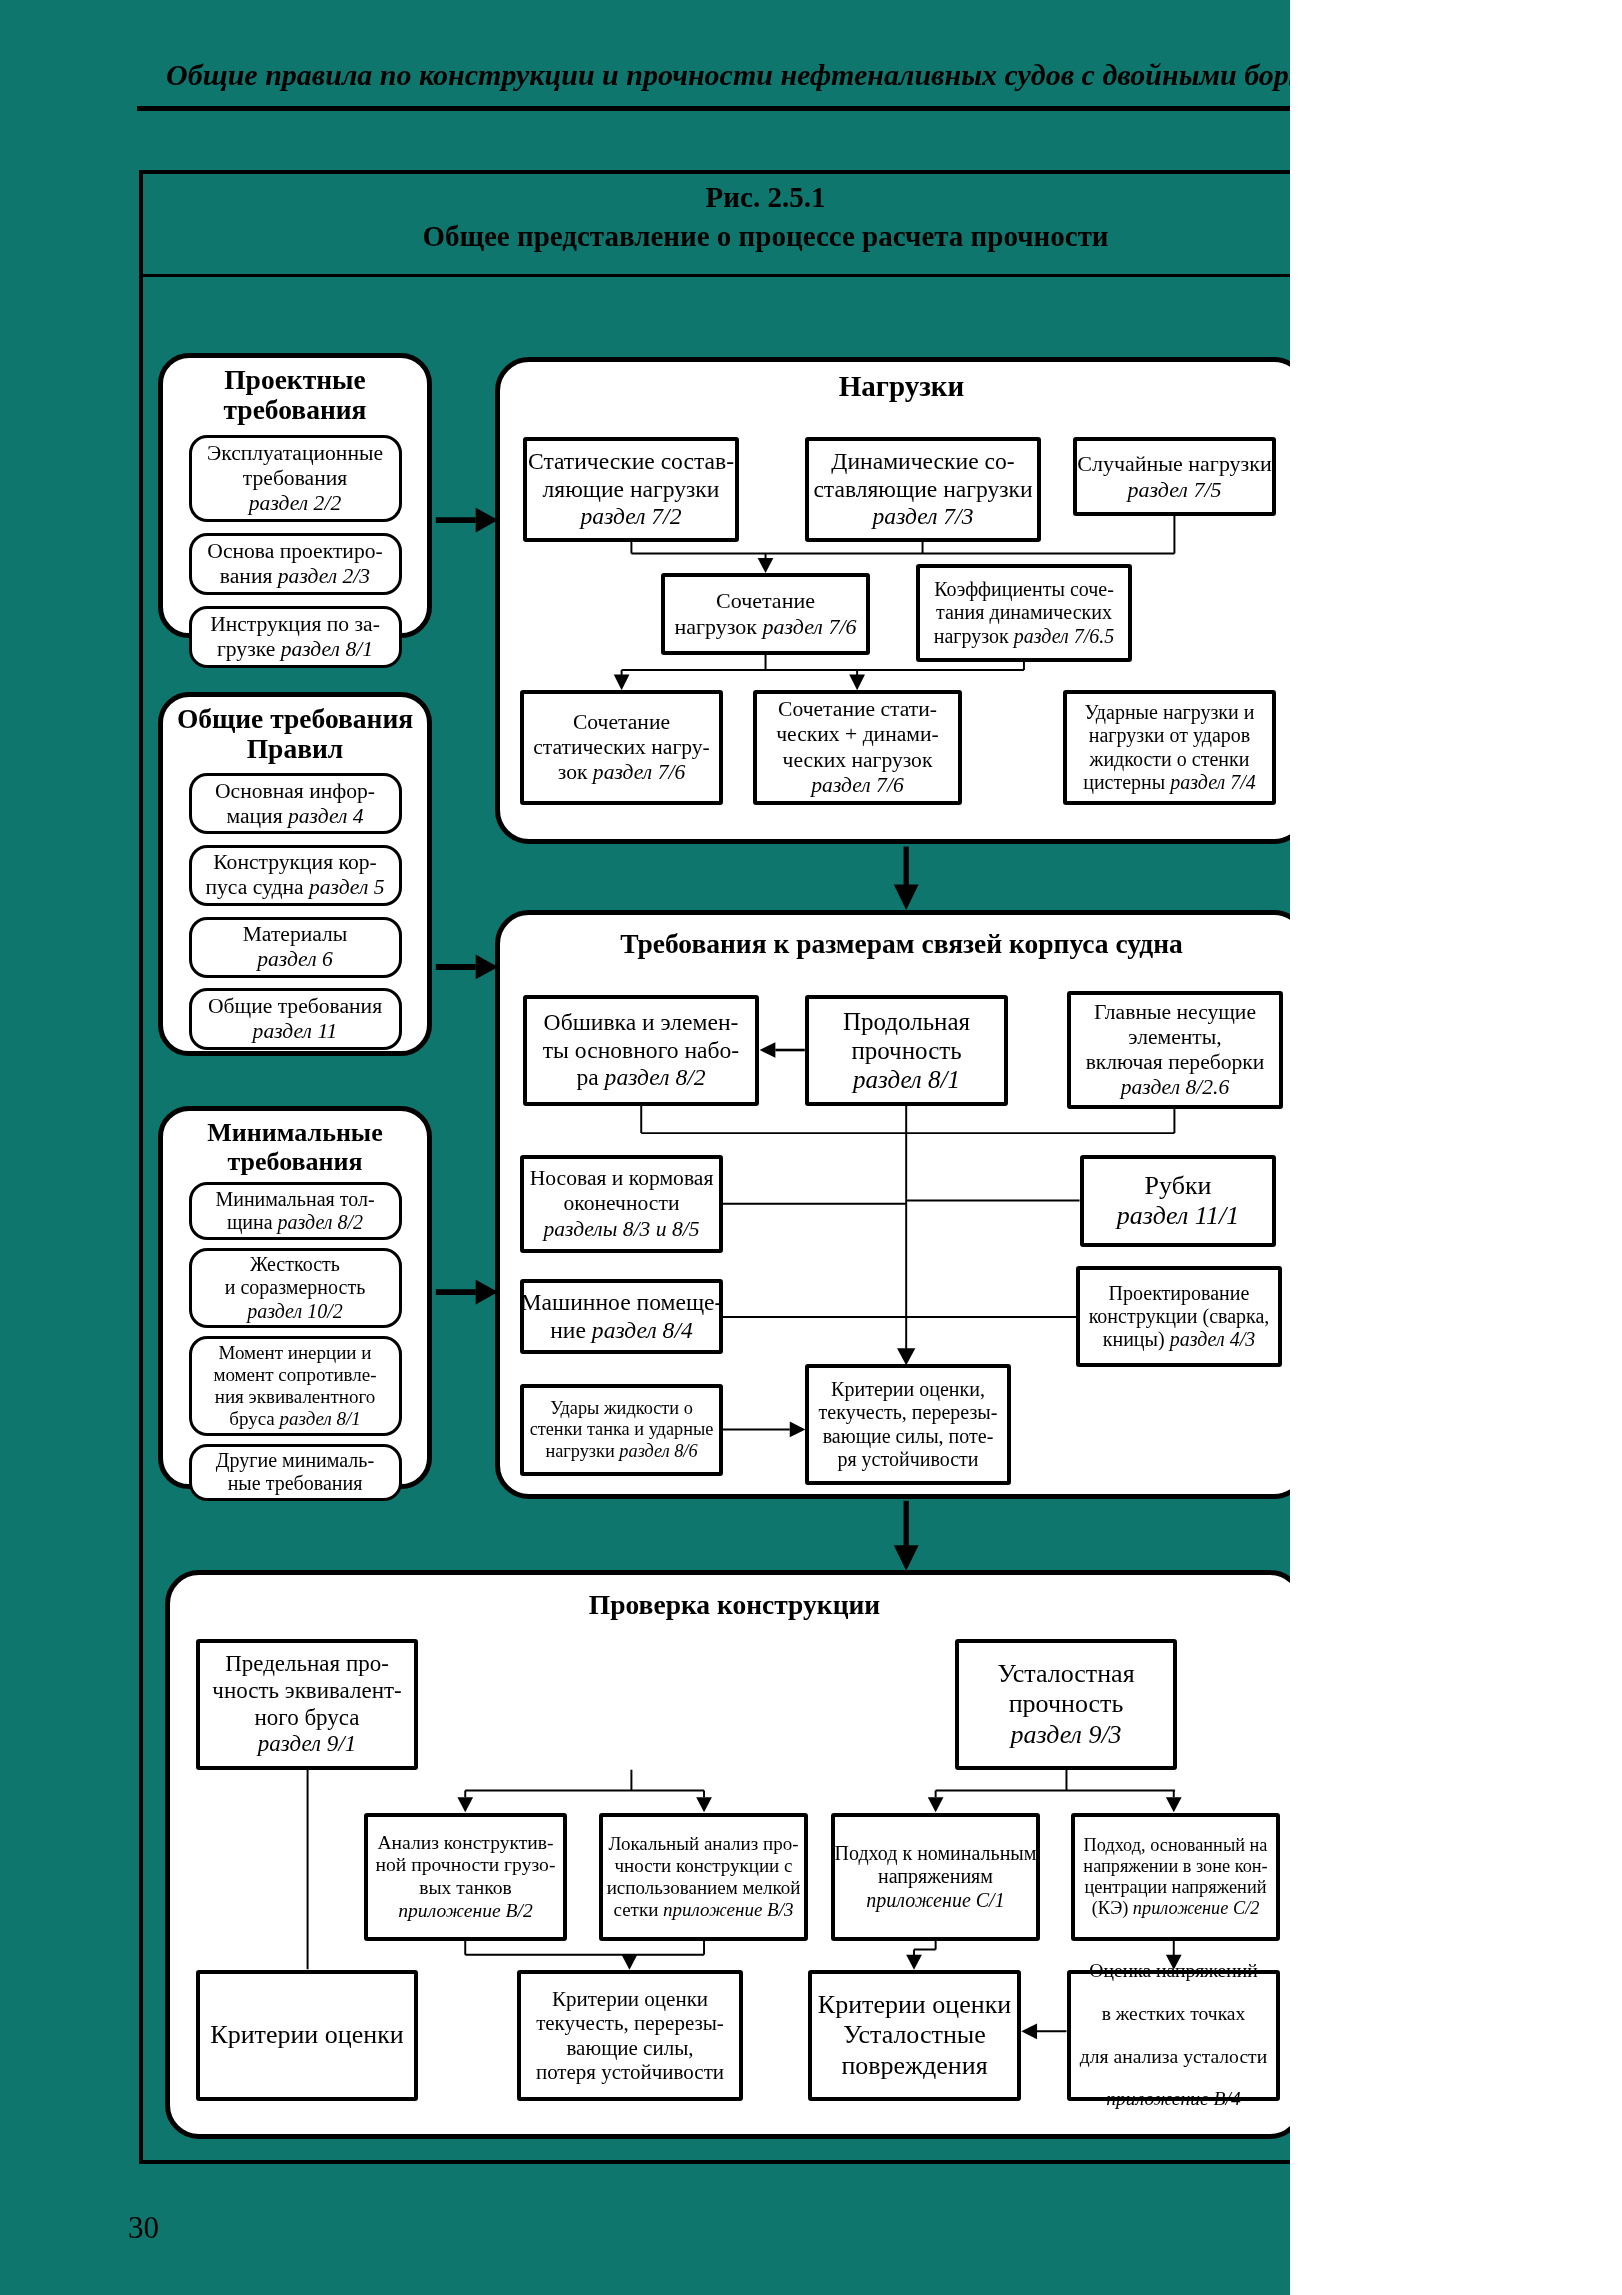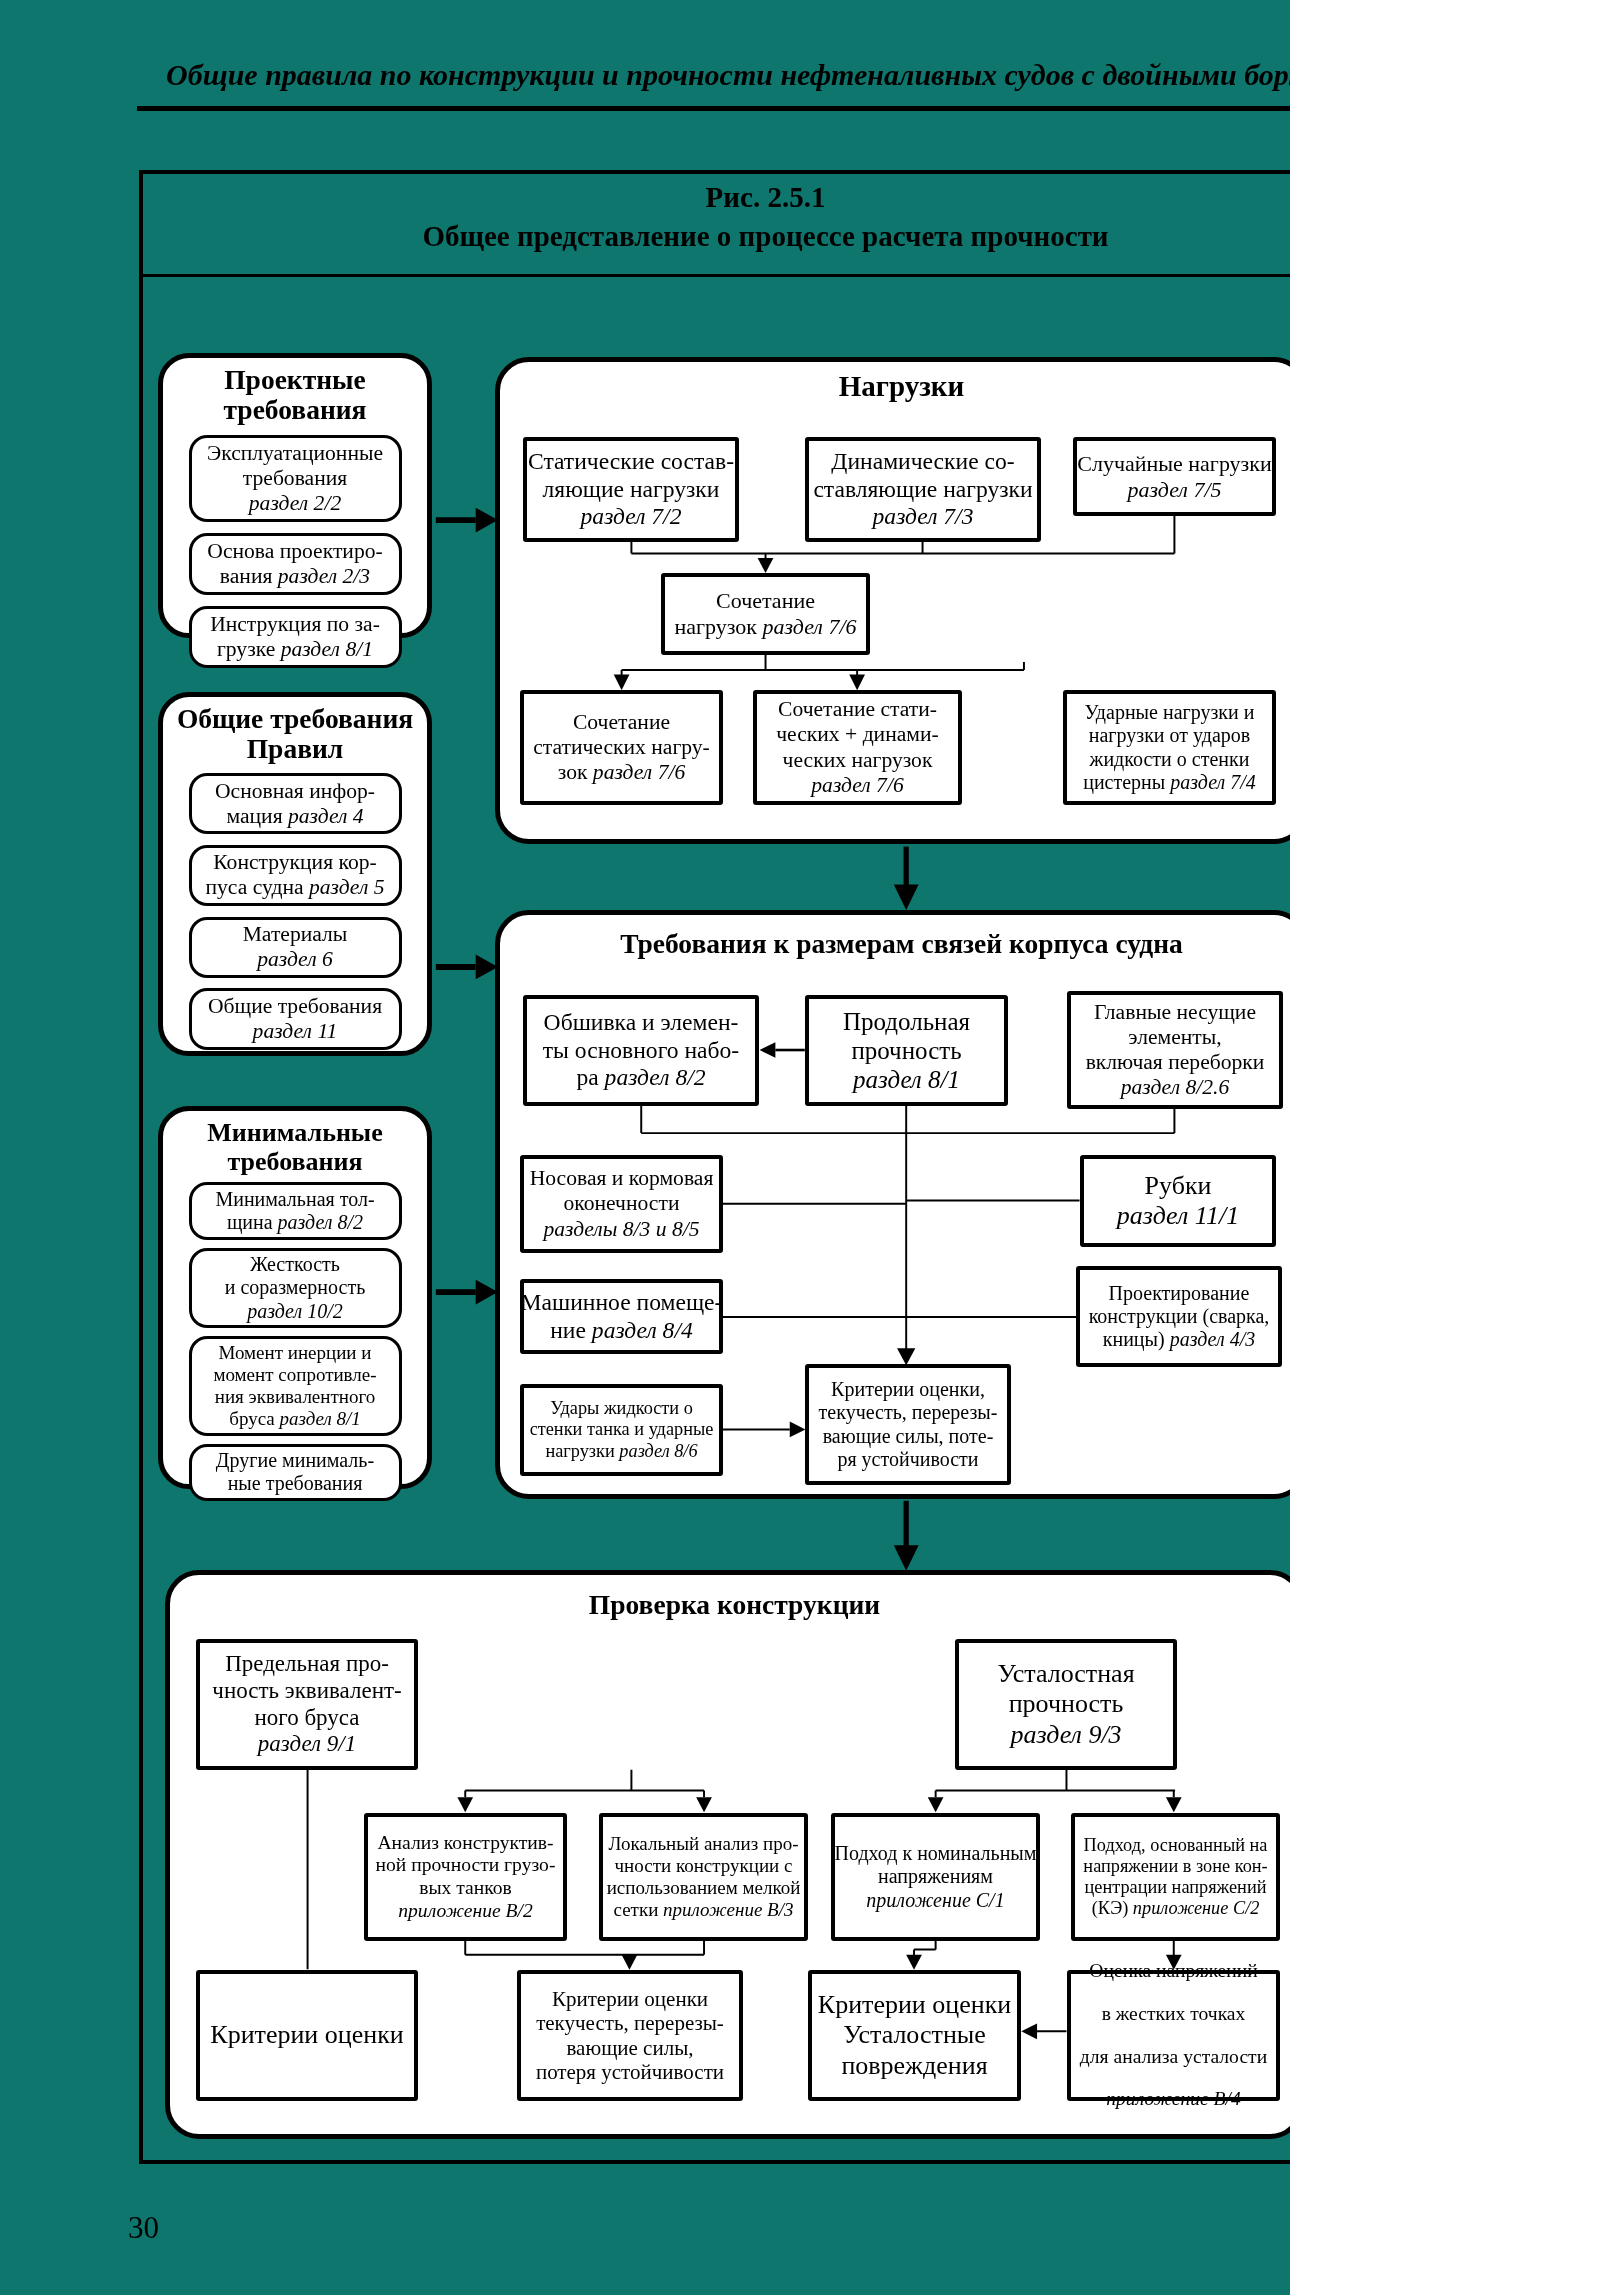--- a/index.html
+++ b/index.html
@@ -177,20 +177,25 @@
       <div><span class="it">раздел 7/3</span></div>
     </div>
   <div class="node" style="left:1073px;top:437px;width:203px;height:79px;font-size:22px;">
       <div><span>Случайные нагрузки</span></div>
       <div><span class="it">раздел 7/5</span></div>
     </div>
   <div class="node" style="left:661px;top:573px;width:209px;height:82px;font-size:22px;">
       <div><span>Сочетание</span></div>
       <div><span>нагрузок </span><span class="it">раздел 7/6</span></div>
     </div>
+  <div class="node" style="left:916px;top:564px;width:216px;height:98px;font-size:20px;">
+      <div><span>Коэффициенты соче-</span></div>
+      <div><span>тания динамических</span></div>
+      <div><span>нагрузок </span><span class="it">раздел 7/6.5</span></div>
+    </div>
   <div class="node" style="left:520px;top:690px;width:203px;height:115px;font-size:21.6px;">
       <div><span>Сочетание</span></div>
       <div><span>статических нагру-</span></div>
       <div><span>зок </span><span class="it">раздел 7/6</span></div>
     </div>
   <div class="node" style="left:753px;top:690px;width:209px;height:115px;font-size:21.6px;">
       <div><span>Сочетание стати-</span></div>
       <div><span>ческих + динами-</span></div>
       <div><span>ческих нагрузок</span></div>
       <div><span class="it">раздел 7/6</span></div>

